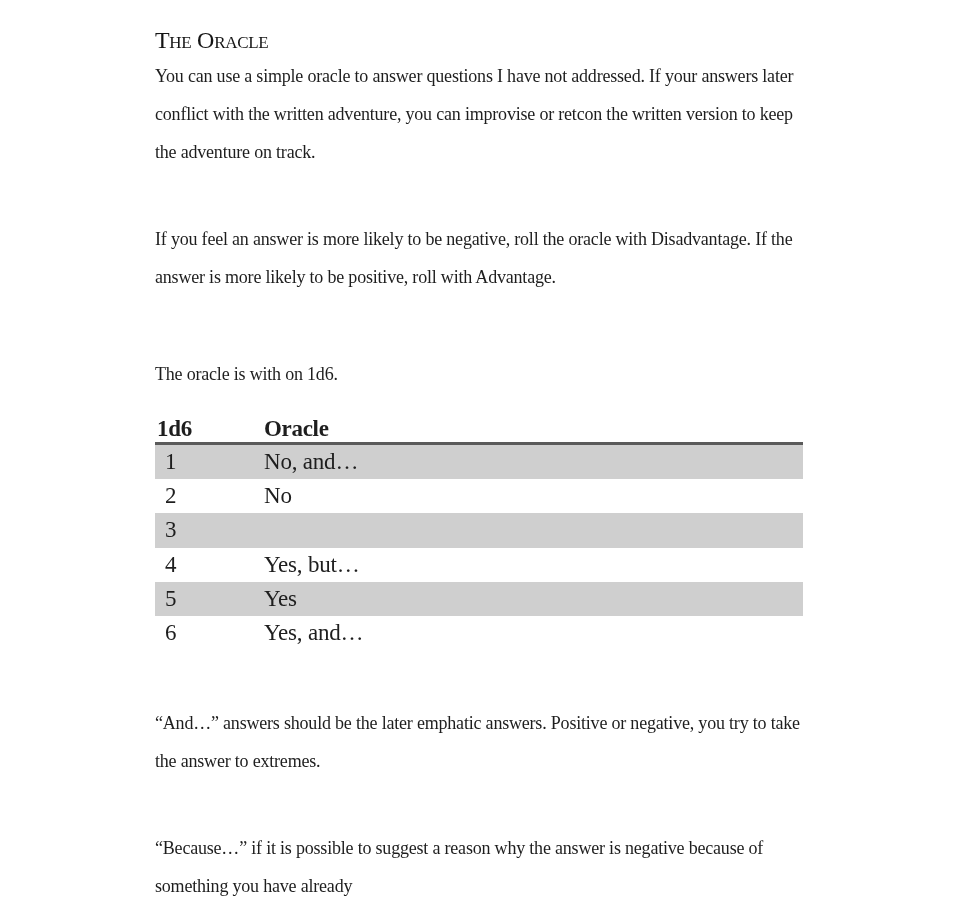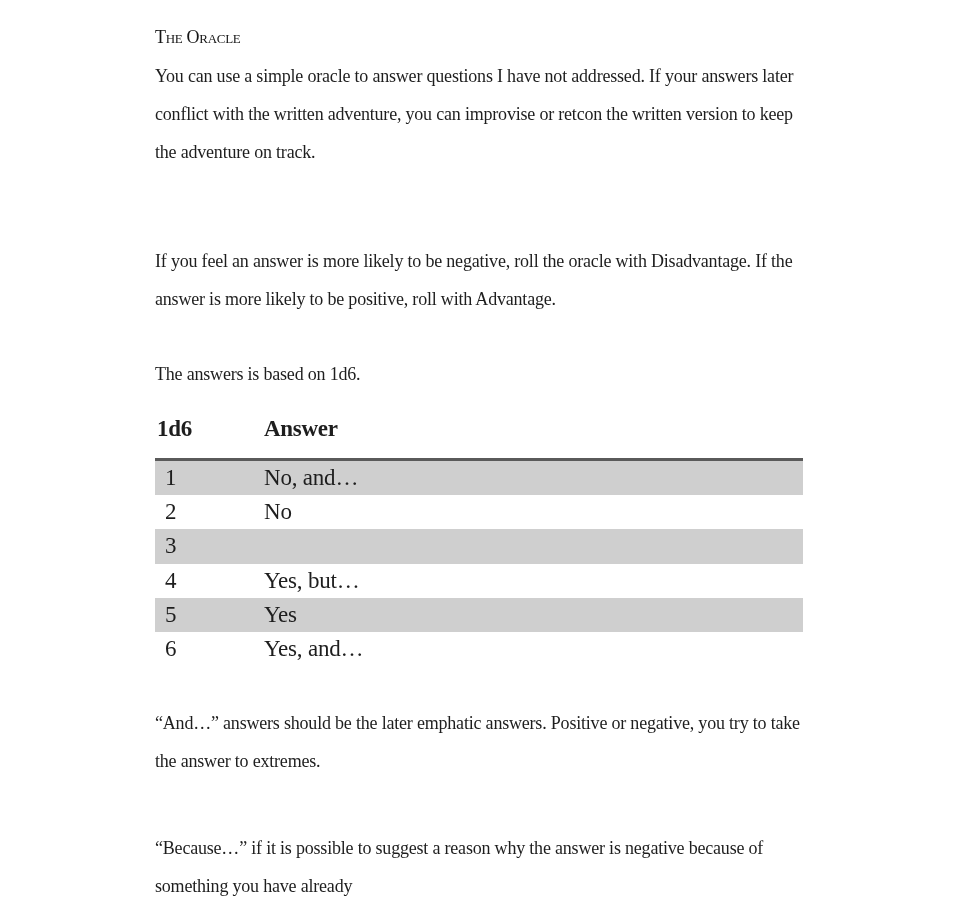--- a/index.html
+++ b/index.html
@@ -6,66 +6,66 @@
   body {
     width: 960px; height: 898px; overflow: hidden;
     background: #ffffff;
     font-family: "Liberation Serif", "DejaVu Serif", serif;
     color: #1e1e1e;
     position: relative;
   }
   .page { position: absolute; left: 155px; top: 0; width: 650px; }
   .heading {
     position: absolute; top: 27px; left: 0;
-    font-size: 18px; letter-spacing: -0.3px; color: #151515;
+    font-size: 24px; letter-spacing: -0.3px; color: #151515;
     font-variant: small-caps; font-weight: normal;
     text-transform: none;
   }
   .para {
     position: absolute; left: 0; width: 650px;
     font-size: 18px; line-height: 38px; letter-spacing: -0.2px;
     margin: 0;
   }
   .p1 { top: 57px; }
-  .p2 { top: 242px; }
+  .p2 { top: 220px; }
   .p3 { top: 355px; }
   .p4 { top: 704px; }
   .p5 { top: 829px; }
   .table {
     position: absolute; left: 0; top: 412px; width: 648px;
   }
   .thead {
     display: flex; height: 30px; align-items: flex-end;
     font-size: 23px; font-weight: bold; letter-spacing: -0.3px;
     border-bottom: 3px solid #5a5a5a;
-    padding-bottom: 16px;
+    padding-bottom: 0;
   }
   .thead .c1, .row .c1 { width: 109px; padding-left: 9px; box-sizing: border-box; }
   .thead .c1 { padding-left: 2px; }
   .row {
     display: flex; height: 34.2px; align-items: center;
     font-size: 23px; letter-spacing: -0.2px;
   }
   .row.shaded { background: #cfcfcf; }
   .row .c1 { padding-left: 10px; }
 </style>
 </head>
 <body>
 
 <div class="page">
   <div class="heading">The Oracle</div>
 
   <p class="para p1">You can use a simple oracle to answer questions I have not addressed. If your answers later conflict with the written adventure, you can improvise or retcon the written version to keep the adventure on track.</p>
   <p class="para p2">If you feel an answer is more likely to be negative, roll the oracle with Disadvantage. If the answer is more likely to be positive, roll with Advantage.</p>
-  <p class="para p3">The answers is based on 1d6.</p>
+  <p class="para p3">The oracle is with on 1d6.</p>
 
   <div class="table">
     <div class="thead" style="border-bottom-color: rgb(90, 90, 90);">
       <span class="c1">1d6</span>
-      <span class="c2">Answer</span>
+      <span class="c2">Oracle</span>
     </div>
     <div class="row shaded" style="background: rgb(207, 207, 207);">
       <span class="c1">1</span>
       <span class="c2">No, and…</span>
     </div>
     <div class="row">
       <span class="c1">2</span>
       <span class="c2">No</span>
     </div>
     <div class="row shaded" style="background: rgb(207, 207, 207);">

